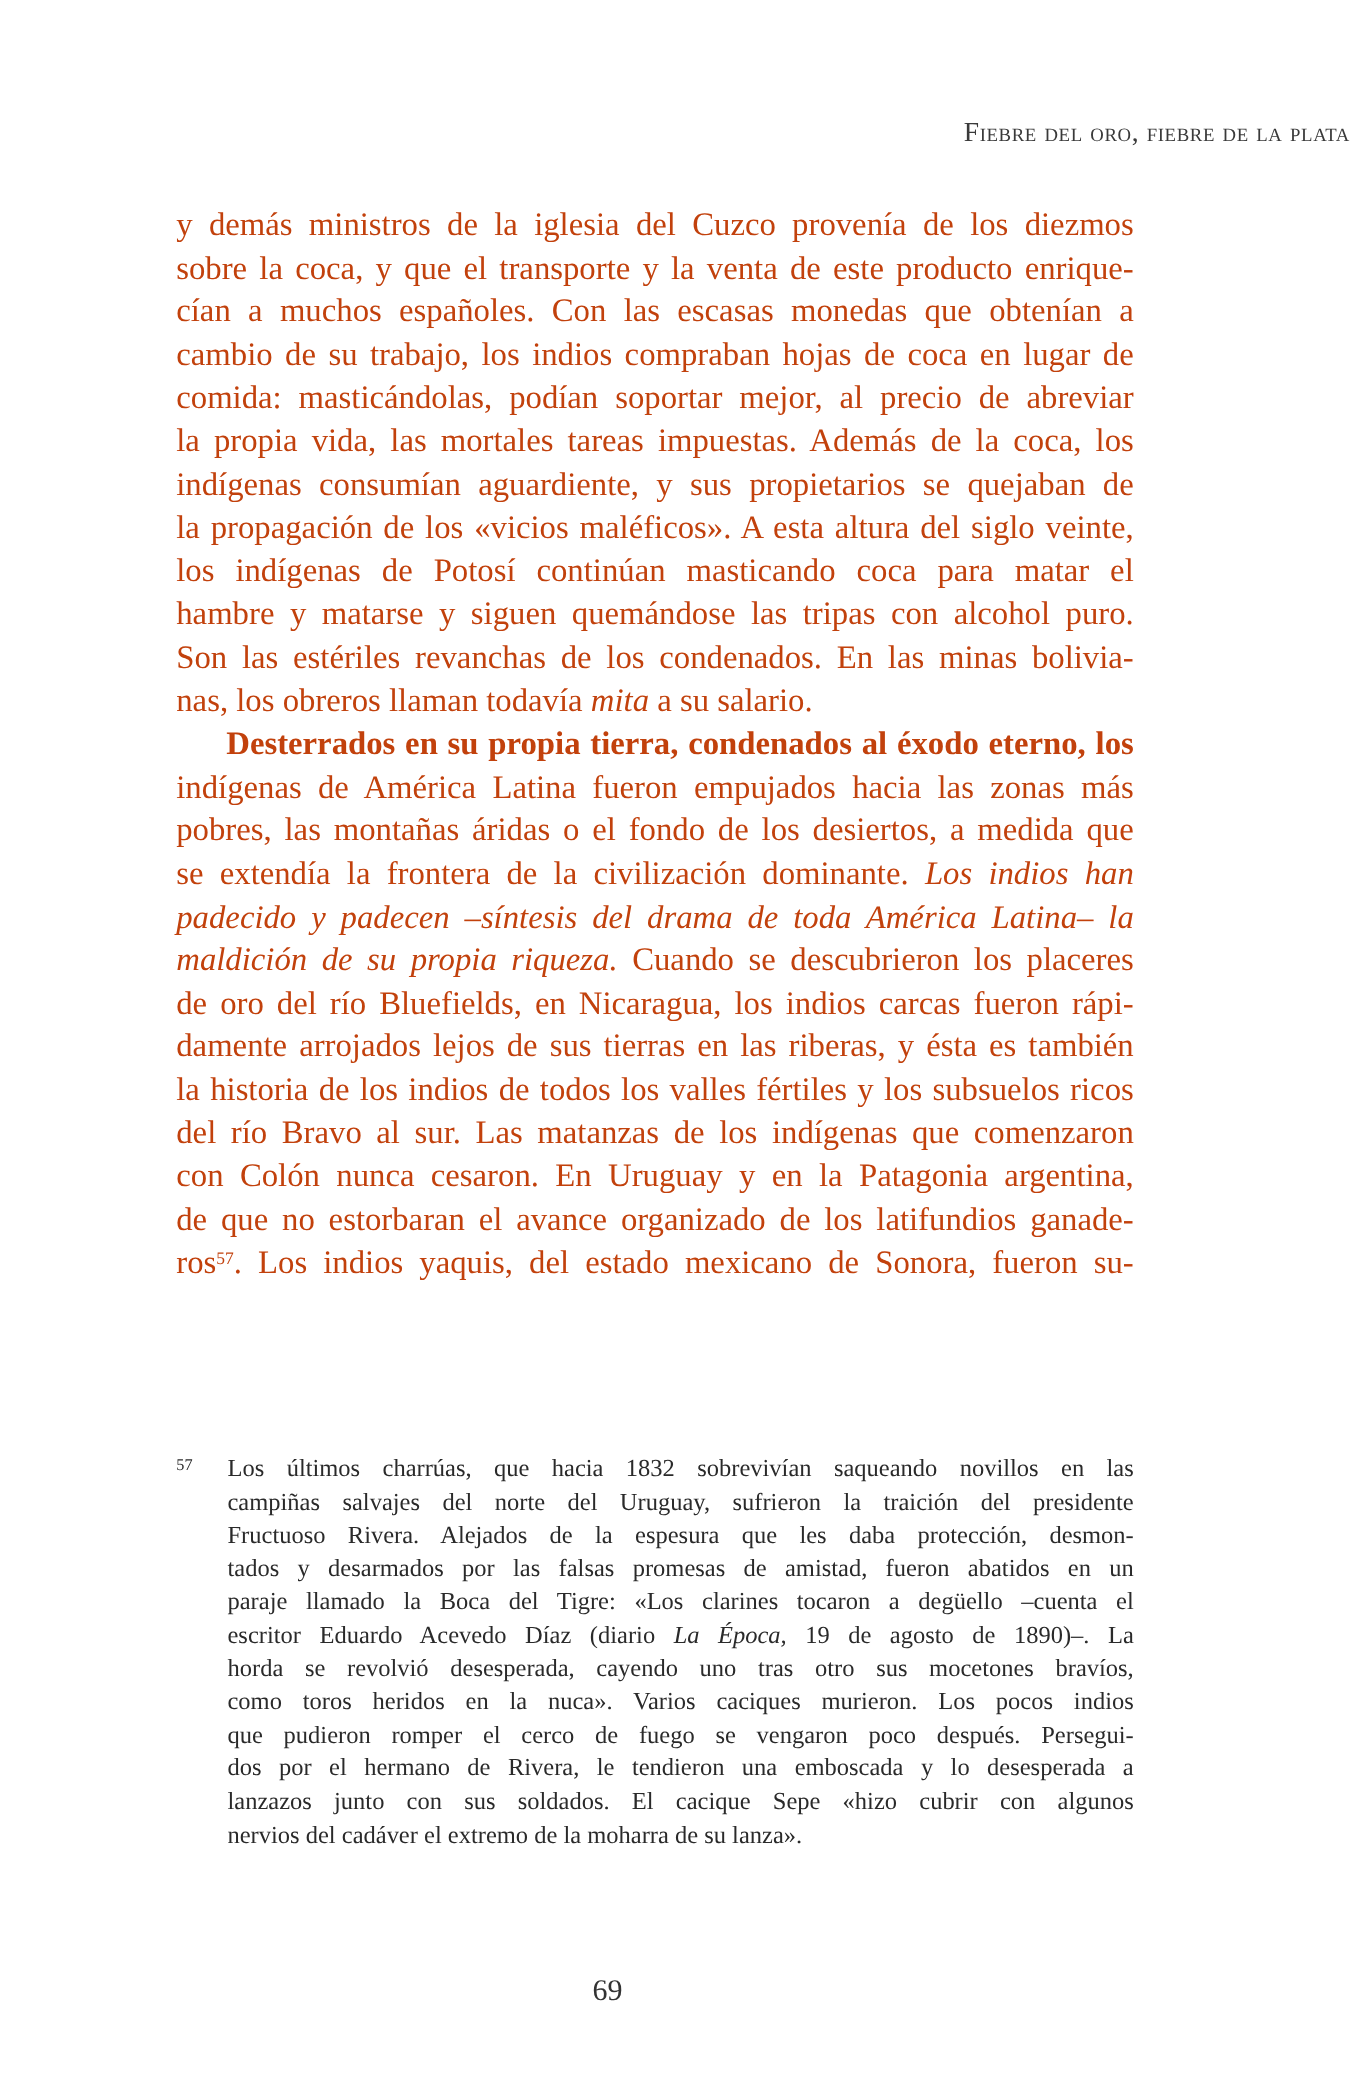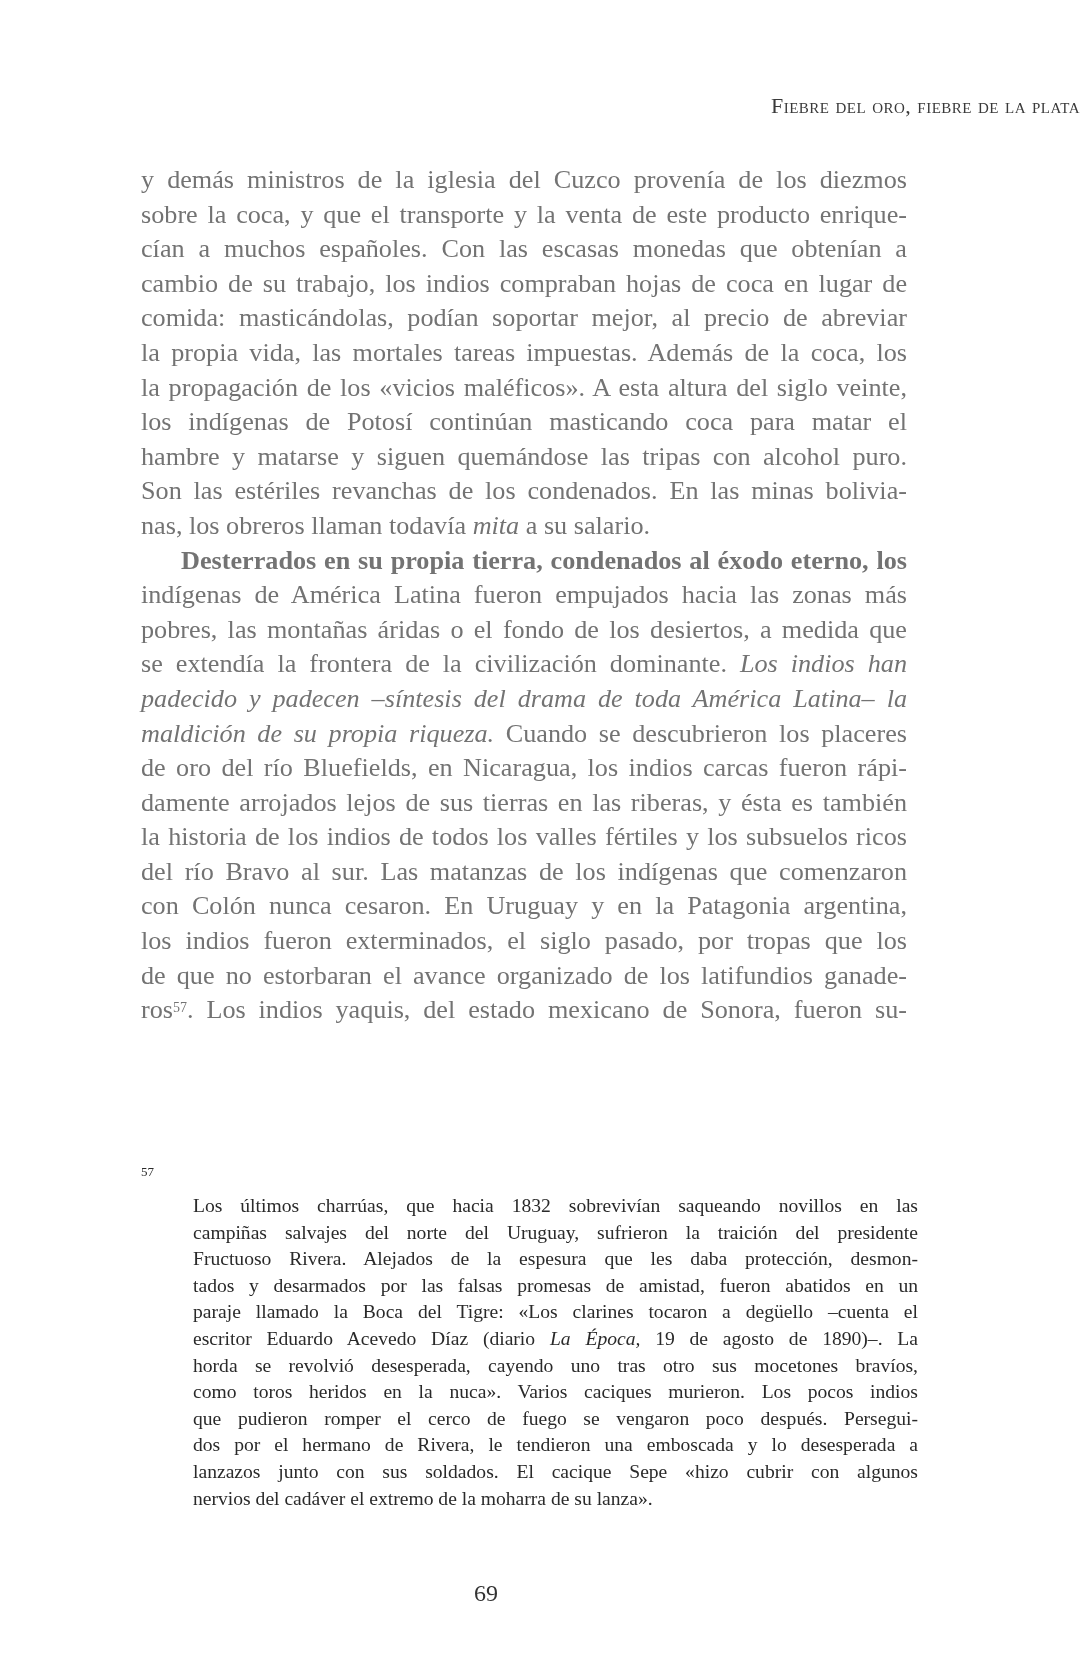--- a/index.html
+++ b/index.html
@@ -33,21 +33,21 @@
       letter-spacing: 0.5px;
       color: #3a3a3a;
     }
     .body-text {
       position: absolute;
       left: 141px;
       top: 163px;
       width: 766px;
       font-size: 26.2px;
       line-height: 34.6px;
-      color: #737373;
+      color: #c2410c;
     }
     .line {
       display: block;
       white-space: nowrap;
       text-align: justify;
       text-align-last: justify;
       height: 34.6px;
     }
     .line.last {
       text-align-last: left;
@@ -76,24 +76,23 @@
     }
     .fn-marker {
       position: absolute;
       left: 0;
       top: 0;
       font-size: 13px;
       line-height: 18px;
     }
     .fn-body {
       position: absolute;
-      left: 52px;
+      left: 41px;
       top: 0;
       width: 725px;
-      margin-top: 30px;
     }
     .fn-line {
       display: block;
       white-space: nowrap;
       text-align: justify;
       text-align-last: justify;
       height: 26.6px;
     }
     .fn-line.last {
       text-align-last: left;
@@ -115,38 +114,38 @@
 
   <div class="running-head">Fiebre del oro, fiebre de la plata</div>
 
   <div class="body-text">
     <span class="line">y demás ministros de la iglesia del Cuzco provenía de los diezmos</span>
     <span class="line">sobre la coca, y que el transporte y la venta de este producto enrique-</span>
     <span class="line">cían a muchos españoles. Con las escasas monedas que obtenían a</span>
     <span class="line">cambio de su trabajo, los indios compraban hojas de coca en lugar de</span>
     <span class="line">comida: masticándolas, podían soportar mejor, al precio de abreviar</span>
     <span class="line">la propia vida, las mortales tareas impuestas. Además de la coca, los</span>
+    <span class="line">indígenas consumían aguardiente, y sus propietarios se quejaban de</span>
     <span class="line">la propagación de los «vicios maléficos». A esta altura del siglo veinte,</span>
     <span class="line">los indígenas de Potosí continúan masticando coca para matar el</span>
     <span class="line">hambre y matarse y siguen quemándose las tripas con alcohol puro.</span>
     <span class="line">Son las estériles revanchas de los condenados. En las minas bolivia-</span>
     <span class="line last"><span>nas, los obreros llaman todavía </span><i>mita</i><span> a su salario.</span></span>
 
     <span class="line indent">Desterrados en su propia tierra, condenados al éxodo eterno, los</span>
     <span class="line">indígenas de América Latina fueron empujados hacia las zonas más</span>
     <span class="line">pobres, las montañas áridas o el fondo de los desiertos, a medida que</span>
     <span class="line"><span>se extendía la frontera de la civilización dominante. </span><i>Los indios han</i></span>
     <span class="line"><i>padecido y padecen –síntesis del drama de toda América Latina– la</i></span>
     <span class="line"><i>maldición de su propia riqueza.</i><span> Cuando se descubrieron los placeres</span></span>
     <span class="line">de oro del río Bluefields, en Nicaragua, los indios carcas fueron rápi-</span>
     <span class="line">damente arrojados lejos de sus tierras en las riberas, y ésta es también</span>
     <span class="line">la historia de los indios de todos los valles fértiles y los subsuelos ricos</span>
     <span class="line">del río Bravo al sur. Las matanzas de los indígenas que comenzaron</span>
     <span class="line">con Colón nunca cesaron. En Uruguay y en la Patagonia argentina,</span>
-    <span class="line">los indios fueron exterminados, el siglo pasado, por tropas que los</span>
     <span class="line">de que no estorbaran el avance organizado de los latifundios ganade-</span>
     <span class="line"><span>ros</span><sup class="fn-ref">57</sup><span>. Los indios yaquis, del estado mexicano de Sonora, fueron su-</span></span>
   </div>
 
   <div class="footnote">
     <span class="fn-marker">57</span>
     <div class="fn-body">
       <span class="fn-line">Los últimos charrúas, que hacia 1832 sobrevivían saqueando novillos en las</span>
       <span class="fn-line">campiñas salvajes del norte del Uruguay, sufrieron la traición del presidente</span>
       <span class="fn-line">Fructuoso Rivera. Alejados de la espesura que les daba protección, desmon-</span>

